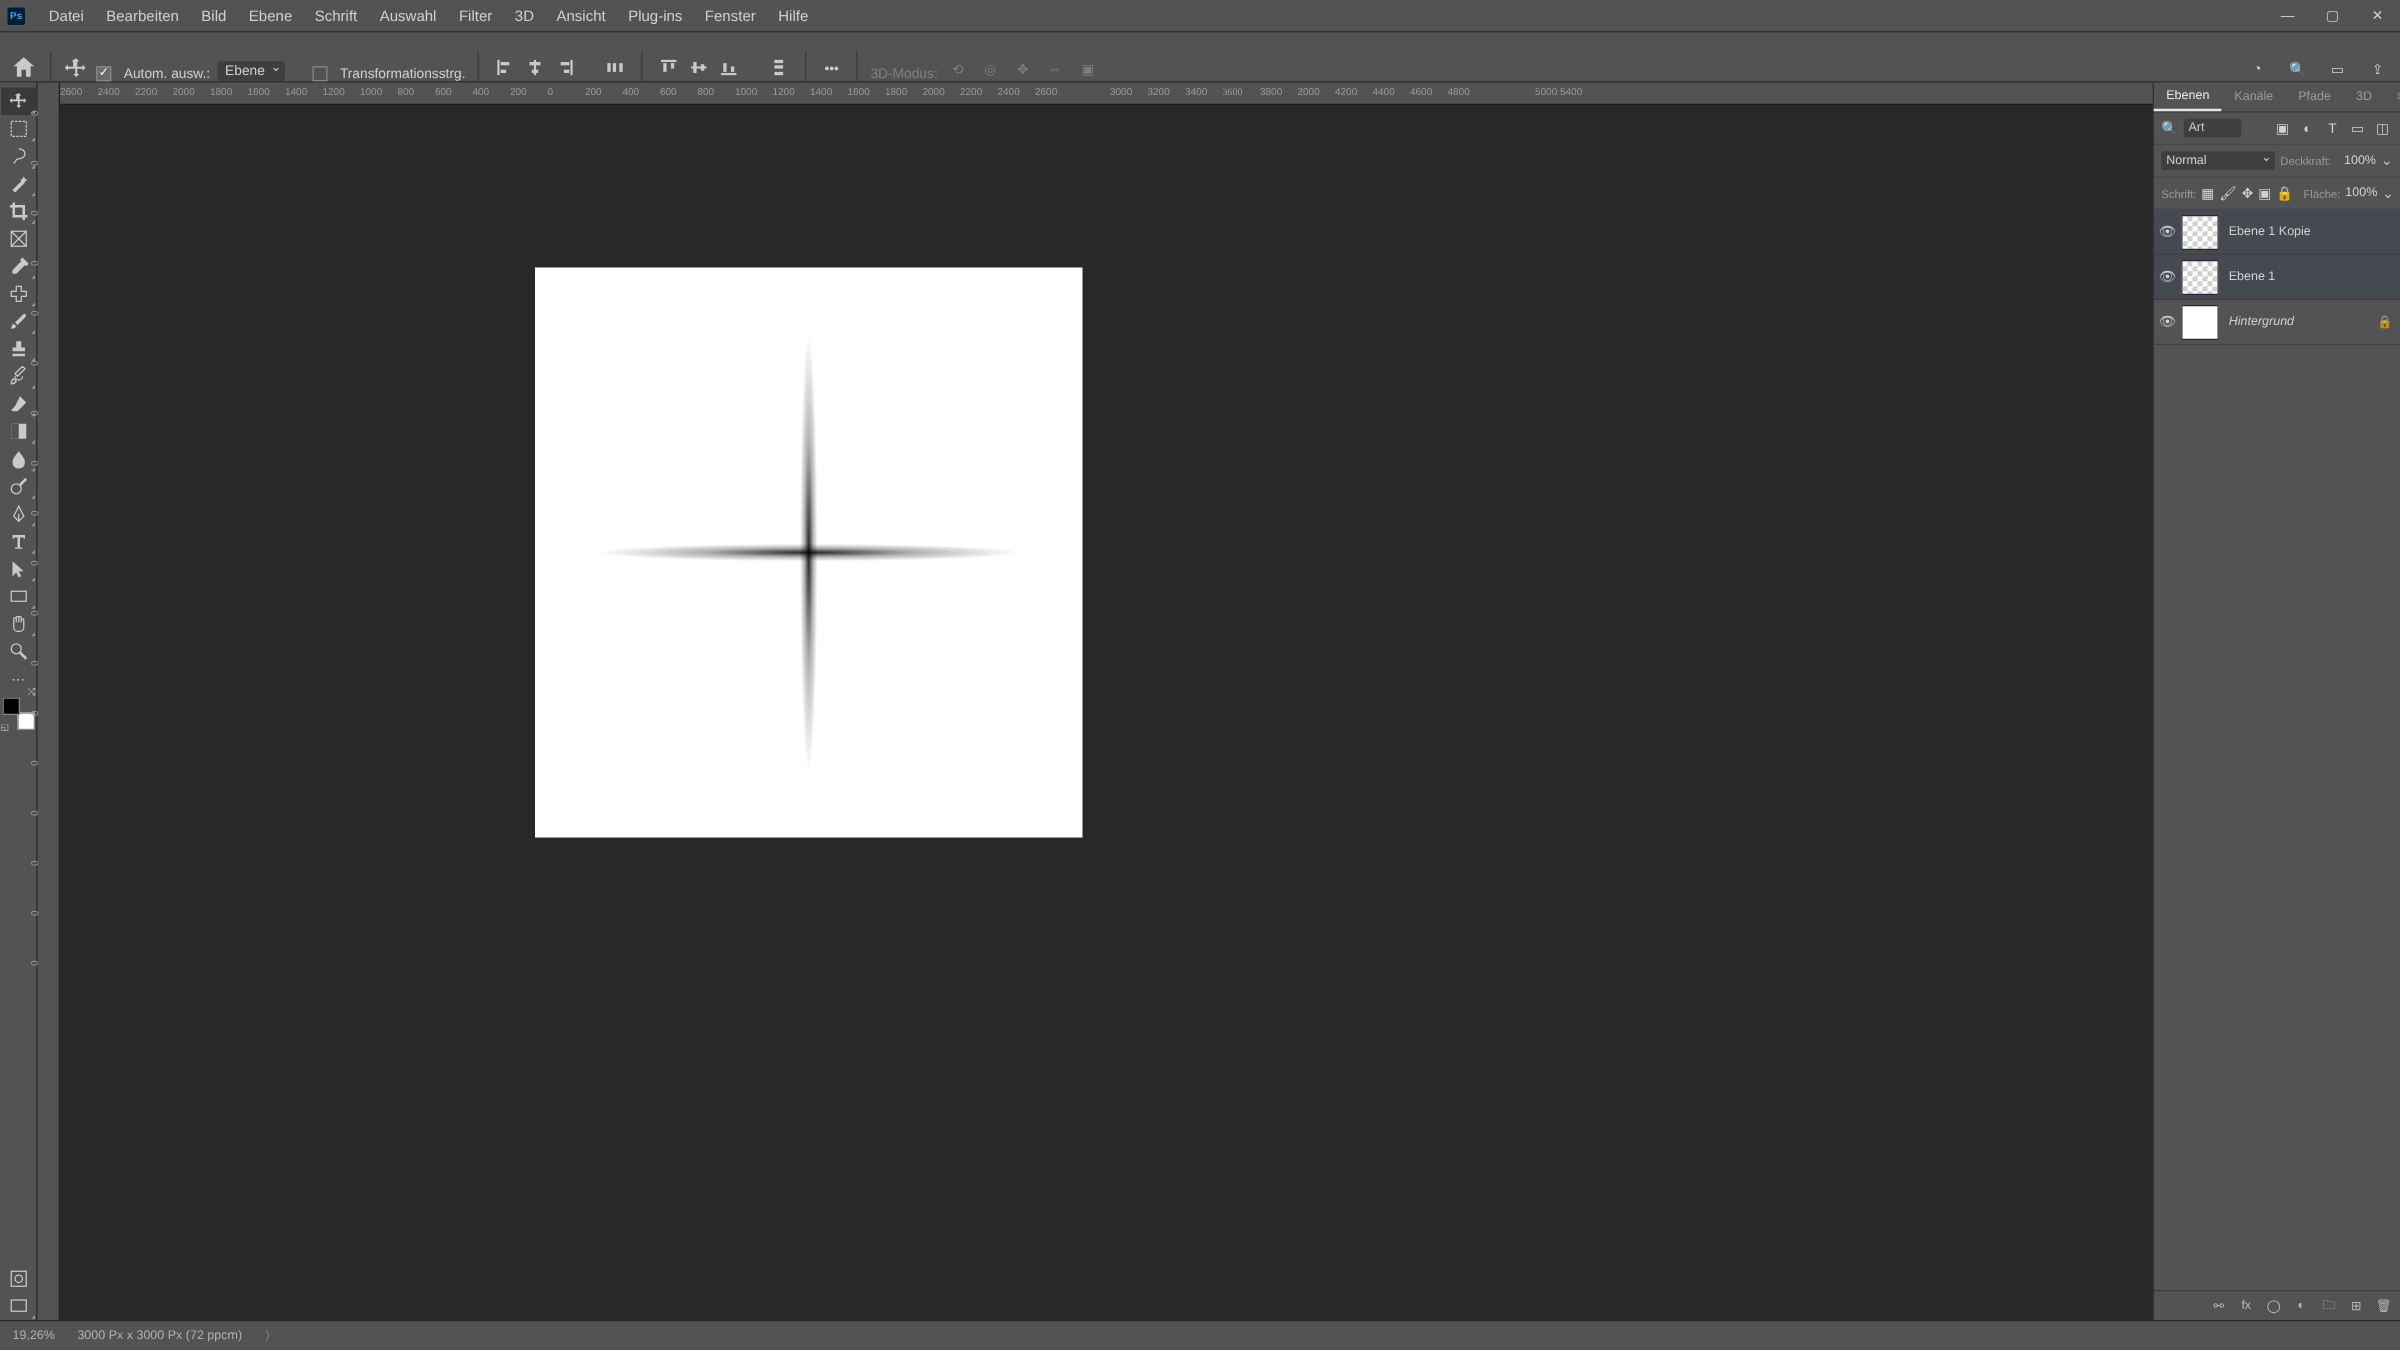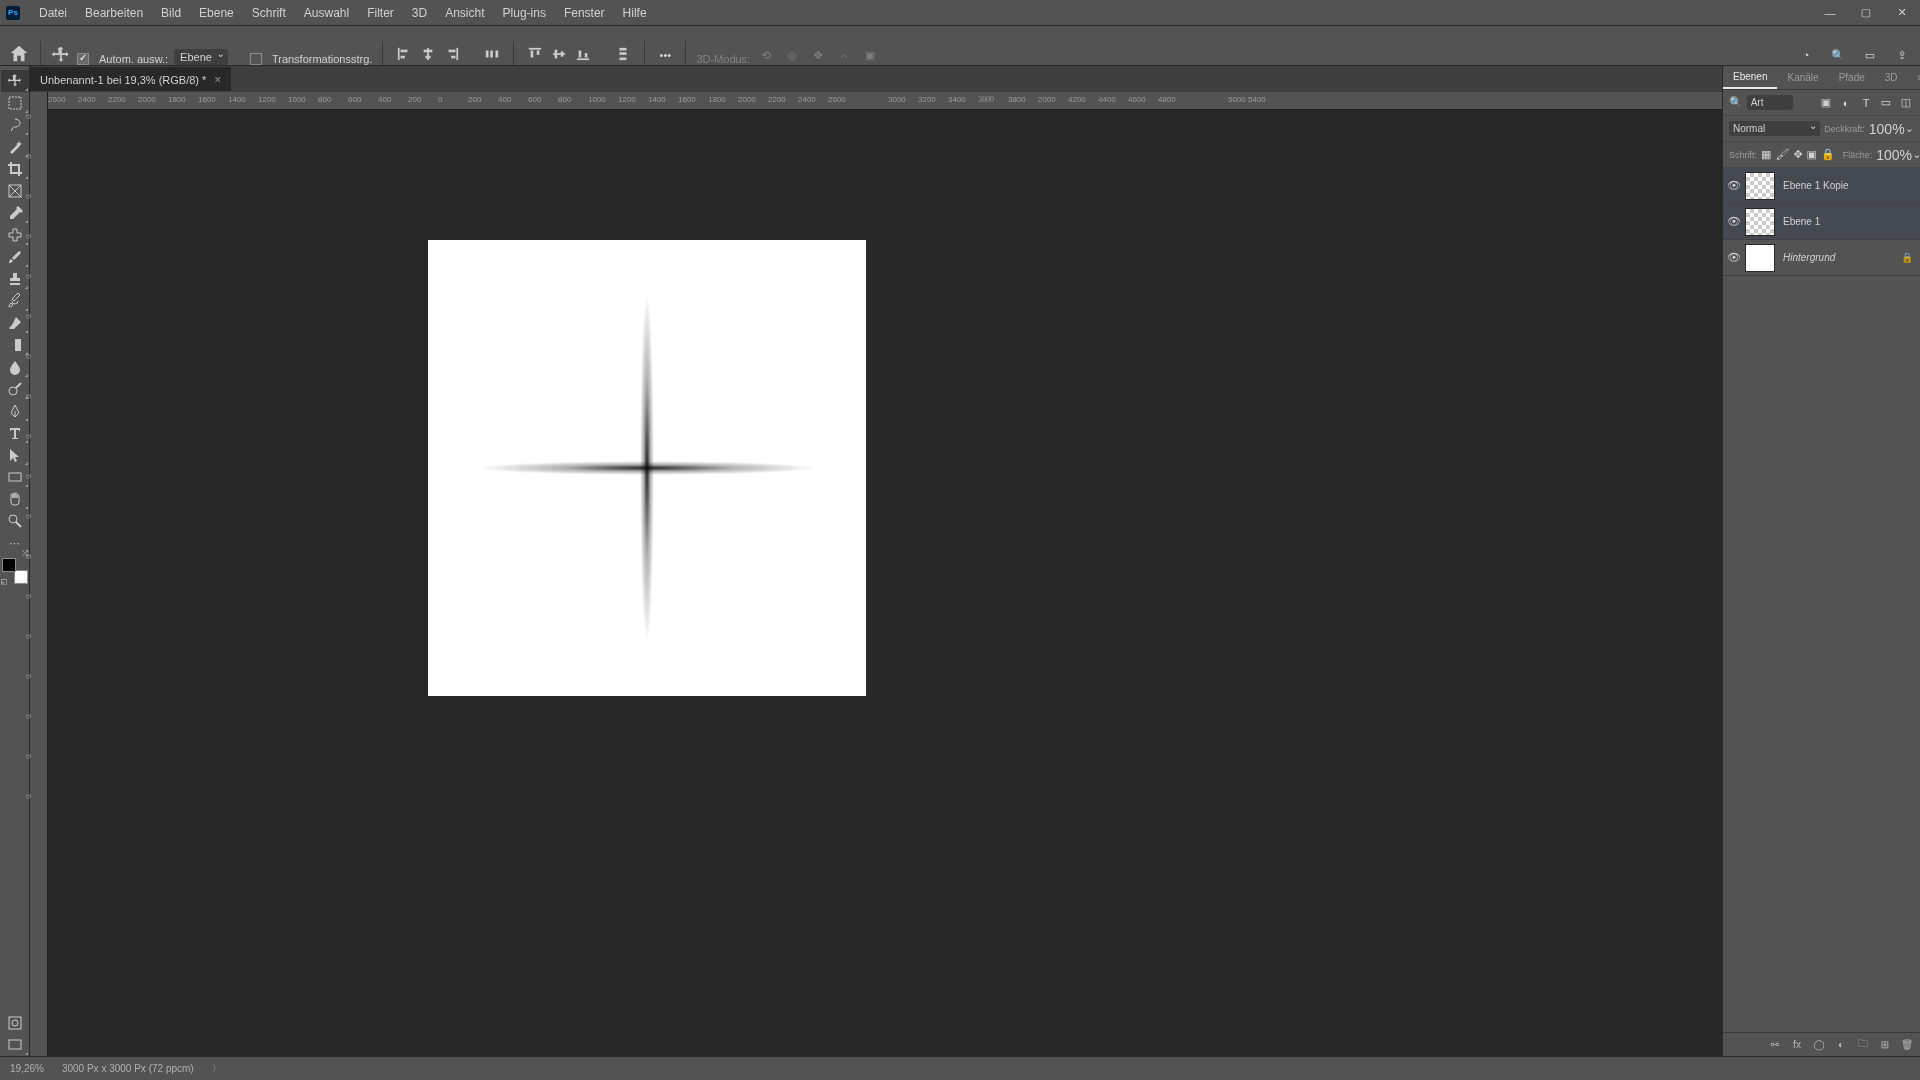--- a/index.html
+++ b/index.html
@@ -56,21 +56,21 @@
 .panels{width:198px;background:#535353;border-left:1px solid #2a2a2a;display:flex;flex-direction:column}
 .ptabs{display:flex;height:24px;border-bottom:1px solid #3a3a3a}
 .ptab{padding:0 10px;display:flex;align-items:center;font-size:10px;color:#9a9a9a}
 .ptab.act{color:#e8e8e8;border-bottom:2px solid #e8e8e8}
 .prow{display:flex;align-items:center;height:26px;padding:0 6px;gap:4px;border-bottom:1px solid #484848}
 .prow.search input{background:#3f3f3f;border:none;color:#ccc;width:46px;font-size:10px;padding:2px 4px;border-radius:3px}
 .prow .picon{width:16px;height:16px;display:flex;align-items:center;justify-content:center;font-size:11px}
 .prow .dd2{background:#3f3f3f;flex:1;padding:2px 4px;font-size:10px;border-radius:2px;position:relative}
 .prow .dd2::after{content:"⌄";position:absolute;right:3px;top:-1px}
 .prow .lbl{font-size:9px;color:#9a9a9a}
-.prow .val{font-size:14px;width:32px;text-align:right}
+.prow .val{font-size:10px;width:32px;text-align:right}
 .layers{flex:1;overflow:auto}
 .layer{display:flex;align-items:center;height:36px;border-bottom:1px solid #404040;padding-right:6px}
 .layer.sel{background:#454a52}
 .eye{width:22px;display:flex;justify-content:center;font-size:11px}
 .thumb{width:30px;height:28px;background:#fff;margin-right:8px;border:1px solid #2a2a2a;position:relative}
 .thumb.trans{background-image:linear-gradient(45deg,#ccc 25%,transparent 25%),linear-gradient(-45deg,#ccc 25%,transparent 25%),linear-gradient(45deg,transparent 75%,#ccc 75%),linear-gradient(-45deg,transparent 75%,#ccc 75%);background-size:8px 8px;background-position:0 0,0 4px,4px -4px,-4px 0;background-color:#fff}
 .layer .name{font-size:10px;flex:1}
 .layer .lock{font-size:10px;opacity:.7}
 .pfoot{height:24px;display:flex;align-items:center;justify-content:flex-end;gap:8px;padding:0 6px;border-top:1px solid #3a3a3a}
 .pfoot div{width:14px;height:14px;font-size:10px;display:flex;align-items:center;justify-content:center;opacity:.8}
@@ -346,26 +346,20 @@
       </div>
     <div class="tool">
         <svg viewBox="0 0 16 16">
           <rect x="2" y="3" width="12" height="9" fill="none" stroke="#cacaca"></rect>
         </svg>
         <span class="tri"></span>
       </div>
   </div>
 
   <div class="workspace">
-    <div class="tabbar">
-      <div class="doctab">
-        <span>Unbenannt-1 bei 19,3% (RGB/8) *</span>
-        <span class="x">×</span>
-      </div>
-    </div>
     <div class="rulers">
       <div class="vruler" id="vruler">
           <div style="top: 20px;">0</div>
           <div style="top: 60px;">0</div>
           <div style="top: 100px;">0</div>
           <div style="top: 140px;">0</div>
           <div style="top: 180px;">0</div>
           <div style="top: 220px;">0</div>
           <div style="top: 260px;">0</div>
           <div style="top: 300px;">0</div>

